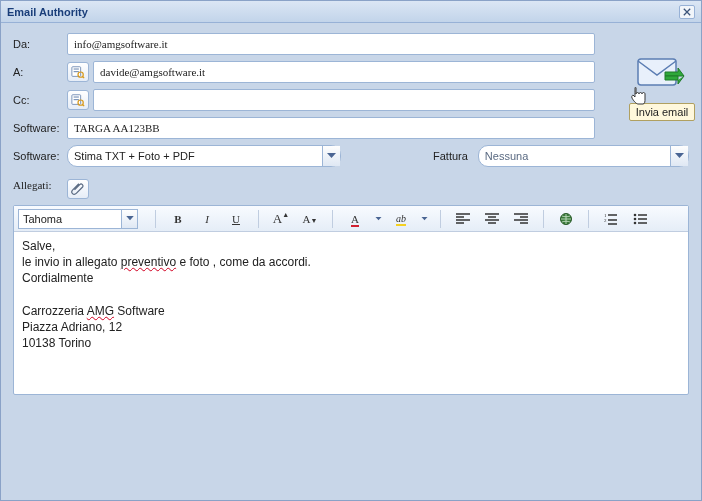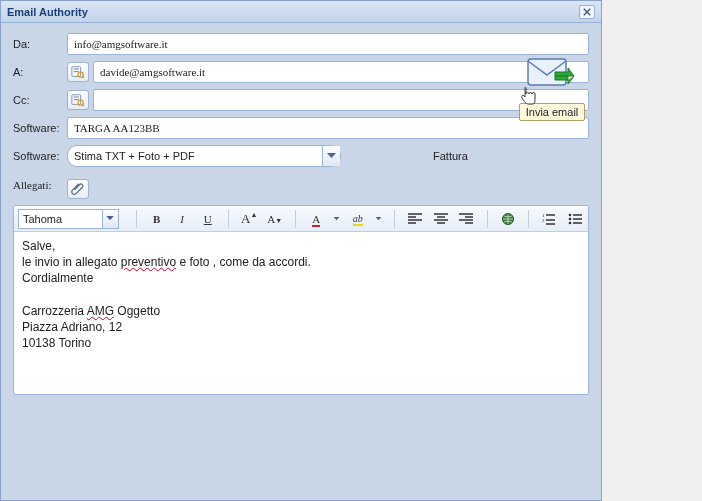--- a/index.html
+++ b/index.html
@@ -4,21 +4,21 @@
 <style>
   * { box-sizing: border-box; }
   body {
     margin: 0;
     font-family: Tahoma, Arial, sans-serif;
     font-size: 11px;
     background: #f0f0f0;
     color: #222;
   }
   .window {
-    width: 602px;
+    width: 702px;
     height: 501px;
     background: #c8d6e8;
     border: 1px solid #8aa2c7;
     position: relative;
     display: flex;
     flex-direction: column;
   }
   .titlebar {
     height: 22px;
     background: linear-gradient(#dbe6f4, #c2d4ea);
@@ -80,21 +80,21 @@
     border-radius: 2px;
     padding: 3px 6px;
     font-family: Liberation Serif, serif;
     font-size: 11px;
     color: #222;
   }
   .row-top { max-width: 582px; }
   .row2 { max-width: 582px; }
   .send-block {
     position: absolute;
-    right: 14px;
+    right: 4px;
     top: 30px;
     width: 70px;
     text-align: center;
   }
   .send-icon {
     width: 60px;
     height: 46px;
     margin: 0 auto 4px;
     cursor: pointer;
     position: relative;
@@ -259,20 +259,28 @@
       <span class="label">Software:</span>
       <div class="combo export">
         <span class="combo-text">Stima TXT + Foto + PDF</span>
         <div class="combo-arrow">
           <svg width="9" height="6" viewBox="0 0 9 6">
               <path d="M0 0 L4.5 5 L9 0 Z" fill="#4a6593"></path>
             </svg>
         </div>
       </div>
       <span class="fattura-lbl">Fattura</span>
+      <div class="combo fattura">
+        <span class="combo-text">Nessuna</span>
+        <div class="combo-arrow">
+          <svg width="9" height="6" viewBox="0 0 9 6">
+              <path d="M0 0 L4.5 5 L9 0 Z" fill="#4a6593"></path>
+            </svg>
+        </div>
+      </div>
     </div>
 
     <div class="send-block">
       <div class="send-icon">
         <svg width="60" height="46" viewBox="0 0 60 46">
           <rect x="6" y="6" width="38" height="26" rx="3" fill="#e8f0fb" stroke="#5b7db3" stroke-width="1.5"></rect>
           <path d="M6 8 L25 22 L44 8" fill="none" stroke="#5b7db3" stroke-width="1.5"></path>
           <path d="M33 23 L52 23 L46 15 L46 19 L33 19 Z" fill="#2fa83a" stroke="#1e7a28" stroke-width="1"></path>
           <path d="M33 23 L46 23 L46 27 L33 27 Z" fill="#2fa83a" stroke="#1e7a28" stroke-width="1"></path>
           <path d="M46 27 L46 31 L52 23" fill="#2fa83a" stroke="#1e7a28" stroke-width="1"></path>
@@ -372,19 +380,19 @@
               <circle cx="2" cy="6" r="1.3" fill="#333"></circle>
               <circle cx="2" cy="10" r="1.3" fill="#333"></circle>
             <path d="M5 2h9M5 6h9M5 10h9" stroke="#333" stroke-width="1.3"></path>
           </svg>
         </div>
       </div>
       <div class="editor-body"><span>Salve,</span>
 <span>le invio in allegato </span><span class="misspell">preventivo</span><span> e foto , come da accordi.</span>
 <span>Cordialmente</span>
 
-<span>Carrozzeria </span><span class="misspell">AMG</span><span> Oggetto</span>
+<span>Carrozzeria </span><span class="misspell">AMG</span><span> Software</span>
 <span>Piazza Adriano, 12</span>
 <span>10138 Torino</span></div>
     </div>
 
   </div>
 </div>
 
 </body></html>

